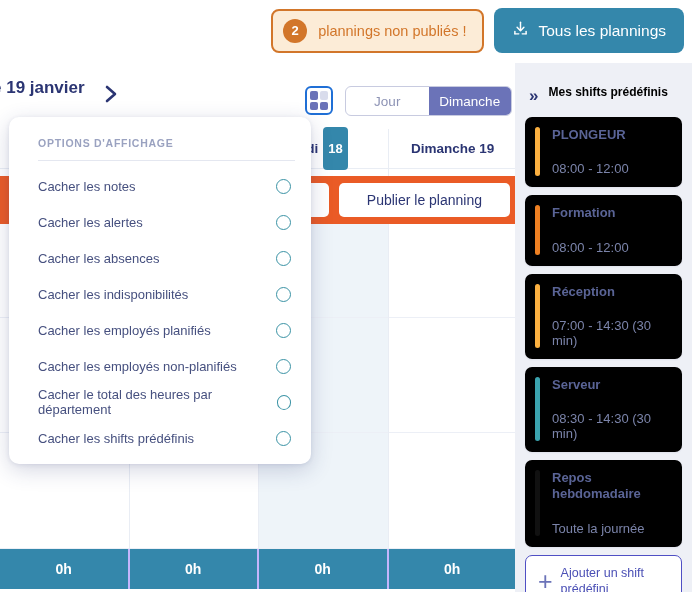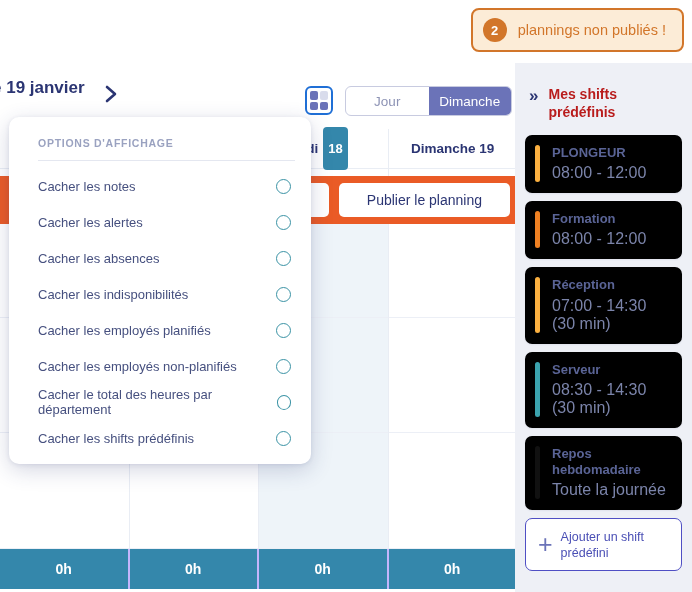--- a/index.html
+++ b/index.html
@@ -162,31 +162,31 @@
   
   .sidebar {
     position: absolute; right: 0; top: 63px; width: 177px; height: 529px;
     background: #eef0f6;
   }
   .sb-head {
     display: flex; align-items: flex-start; gap: 10px;
     padding: 22px 16px 0 14px;
   }
   .sb-chevrons { color: #2b3573; font-size: 17px; font-weight: bold; line-height: 1; padding-top: 2px; cursor: pointer; }
-  .sb-title { font-size: 14px; font-weight: bold; color: #b91c1c; line-height: 1.32; }
+  .sb-title { font-size: 12px; font-weight: bold; color: #000000; line-height: 1.32; }
 
   .sb-list { padding: 13px 10px 0 10px; display: flex; flex-direction: column; gap: 8px; }
   .shift-card {
     background: #000000; border-radius: 7px; padding: 10px 10px 11px 0;
     display: flex; gap: 12px; cursor: pointer;
     box-shadow: 0 1px 2px rgba(40,52,110,.07);
   }
   .shift-bar { width: 5px; border-radius: 3px; flex: none; margin-left: 10px; }
   .shift-name { font-size: 13px; font-weight: bold; color: #5a6496; line-height: 1.25; }
-  .shift-time { font-size: 16px; color: #7b84aa; margin-top: 3px; }
+  .shift-time { font-size: 13px; color: #7b84aa; margin-top: 18px; }
 
   .add-shift {
     margin: 8px 10px 0 10px; background: #fff; border: 1.6px solid #4f4fc4;
     border-radius: 7px; height: 53px; display: flex; align-items: center; gap: 8px;
     padding: 0 12px; cursor: pointer;
   }
   .plus-ico { font-size: 25px; color: #6b73b8; font-weight: 300; line-height: 1; }
   .add-label { font-size: 12.5px; color: #4a4fb5; line-height: 1.28; }
 </style>
 </head>
@@ -195,20 +195,33 @@
 <div id="app">
 
   <div class="topbar">
     <div class="topbar-inner">
 
       <div class="alert-pill">
         <span class="alert-count">2</span>
         <span class="alert-text">plannings non publiés !</span>
       </div>
 
+      <button class="btn-download">
+        <span class="dl-ico">
+          <svg width="17" height="17" viewBox="0 0 20 20" fill="none" stroke="#ffffff" stroke-width="1.7" stroke-linecap="round" stroke-linejoin="round">
+            <path d="M10 2.5 V12"></path>
+            <path d="M6 8.6 L10 12.6 L14 8.6"></path>
+            <path d="M3.4 13.5 V16.3"></path>
+            <path d="M16.6 13.5 V16.3"></path>
+            <path d="M3.4 16.3 H8"></path>
+            <path d="M12 16.3 H16.6"></path>
+          </svg>
+        </span>
+        <span>Tous les plannings</span>
+      </button>
 
     </div>
   </div>
 
   <div class="subbar">
     <div class="week-label">e 19 janvier</div>
     <div class="week-next">
       <svg width="22" height="26" viewBox="0 0 22 26" fill="none" stroke="#2b3573" stroke-width="2.6" stroke-linecap="round" stroke-linejoin="round">
         <path d="M7 6 L15 13 L7 20"></path>
       </svg>

